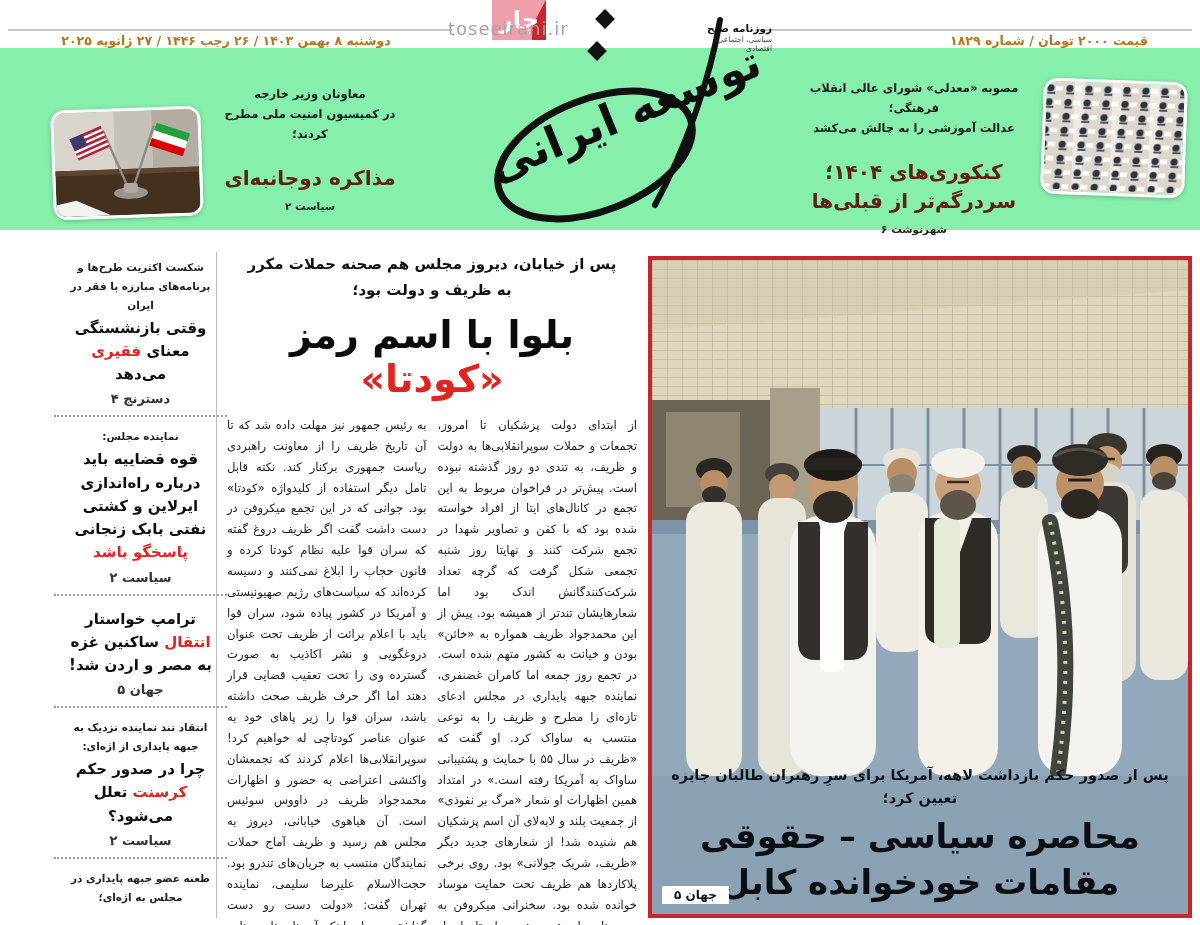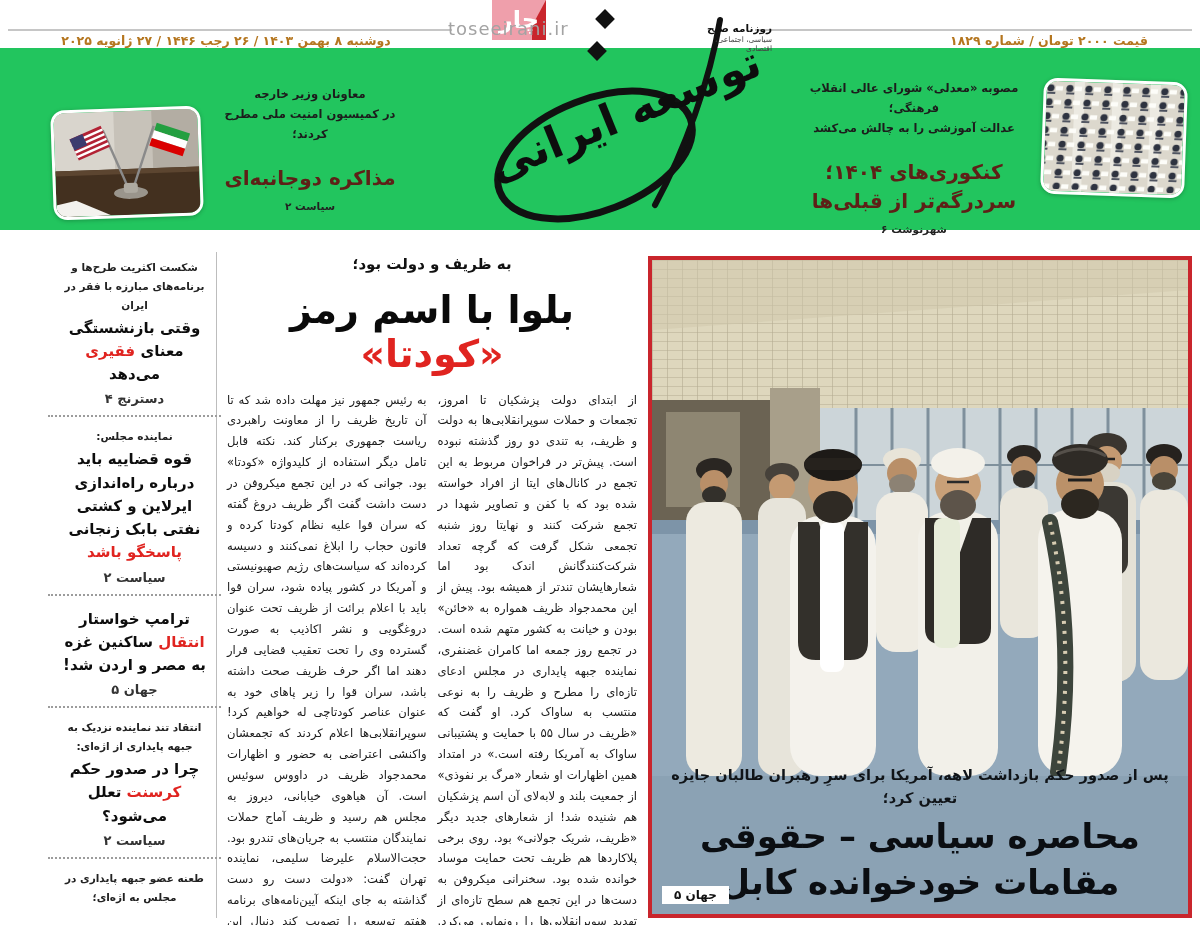--- a/index.html
+++ b/index.html
@@ -14,37 +14,37 @@
               font-size:12.5px; font-weight:bold; color:#b5761f; }
   .priceline { position:absolute; top:33px; left:950px; width:242px; text-align:left;
                font-size:12.5px; font-weight:bold; color:#b5761f; }
   .website { position:absolute; top:18px; left:448px; font-size:18px; color:#a3a3a3;
              direction:ltr; letter-spacing:1px; z-index:6; }
   .paper-type { position:absolute; top:22px; left:688px; width:84px; text-align:right; z-index:6; }
   .paper-type .t1 { font-size:10.5px; font-weight:bold; color:#111; }
   .paper-type .t2 { font-size:7.5px; color:#444; margin-top:1px; }
 
   
-  .banner { position:absolute; top:48px; left:0; width:1200px; height:182px; background:#22c55e; }
+  .banner { position:absolute; top:48px; left:0; width:1200px; height:182px; background:#86efac; }
   .photo-frame { position:absolute; border:3px solid #fff; border-radius:14px; overflow:hidden;
                  box-shadow:0 1px 4px rgba(0,0,0,.25); }
   .flags-photo { left:52px; top:60px; width:150px; height:110px; transform:rotate(-2deg); }
   .exam-photo  { left:1042px; top:32px; width:144px; height:116px; transform:rotate(2deg); }
   .teaser { position:absolute; text-align:center; }
   .teaser-left { left:205px; top:36px; width:210px; }
   .teaser-right { left:790px; top:30px; width:248px; }
   .teaser .k { font-size:11.5px; font-weight:bold; color:#1c1c1c; line-height:1.75; }
   .teaser .t { font-size:20px; font-weight:bold; color:#5e2017; line-height:1.45; margin-top:20px; }
   .teaser .r { font-size:10.5px; font-weight:bold; color:#222; margin-top:7px; }
 
   
   .masthead { position:absolute; left:470px; top:0; width:310px; height:240px; z-index:5; }
 
   
-  .sidebar { position:absolute; left:8px; top:248px; width:213px; height:672px;padding-left:40px; }
+  .sidebar { position:absolute; left:14px; top:248px; width:213px; height:672px;padding-left:40px; }
   .sidebar-divider { position:absolute; left:216px; top:252px; height:666px; width:1px; background:#bdbdbd; }
   .side-item { padding:10px 10px 9px; text-align:center; }
   .side-item + .side-item { border-top:2px dotted #9c9c9c; }
   .side-item .k { font-size:10.5px; font-weight:bold; color:#222; line-height:1.8; }
   .side-item .t { font-size:15px; font-weight:bold; color:#0d0d0d; line-height:1.55; margin:2px 0 1px; }
   .side-item .r { font-size:13px; font-weight:bold; color:#333; margin-top:5px; }
   .red { color:#e02420; }
 
   
   .center-col { position:absolute; left:227px; top:252px; width:410px; }
@@ -190,20 +190,21 @@
 
     <div class="side-item">
       <div class="k">طعنه عضو جبهه پایداری در مجلس به اژه‌ای؛</div>
 
     </div>
 
   </div>
 
   <div class="center-col">
     <div class="main-kicker">
+      <div>پس از خیابان، دیروز مجلس هم صحنه حملات مکرر</div>
       <div>به ظریف و دولت بود؛</div>
     </div>
     <div class="main-headline"><span>بلوا با اسم رمز </span><span class="red">«کودتا»</span></div>
     <div class="body-cols">
       <div>از ابتدای دولت پزشکیان تا امروز، تجمعات و حملات سوپرانقلابی‌ها به دولت و ظریف، به تندی دو روز گذشته نبوده است. پیش‌تر در فراخوان مربوط به این تجمع در کانال‌های ایتا از افراد خواسته شده بود که با کفن و تصاویر شهدا در تجمع شرکت کنند و نهایتا روز شنبه تجمعی شکل گرفت که گرچه تعداد شرکت‌کنندگانش اندک بود اما شعارهایشان تندتر از همیشه بود. پیش از این محمدجواد ظریف همواره به «خائن» بودن و خیانت به کشور متهم شده است. در تجمع روز جمعه اما کامران غضنفری، نماینده جبهه پایداری در مجلس ادعای تازه‌ای را مطرح و ظریف را به نوعی منتسب به ساواک کرد. او گفت که «ظریف در سال ۵۵ با حمایت و پشتیبانی ساواک به آمریکا رفته است.» در امتداد همین اظهارات او شعار «مرگ بر نفوذی» از جمعیت بلند و لابه‌لای آن اسم پزشکیان هم شنیده شد! از شعارهای جدید دیگر «ظریف، شریک جولانی» بود. روی برخی پلاکاردها هم ظریف تحت حمایت موساد خوانده شده بود. سخنرانی میکروفن به دست‌ها در این تجمع هم سطح تازه‌ای از تهدید سوپرانقلابی‌ها را رونمایی می‌کرد. به محمدباقر قالیباف، رئیس مجلس اولتیماتوم داده شد که اگر تا ۱۲ بهمن قانون عفاف و حجاب را ابلاغ نکند، از او به‌عنوان «مفسد فی‌الارض» شکایت خواهند کرد و</div>
       <div>به رئیس جمهور نیز مهلت داده شد که تا آن تاریخ ظریف را از معاونت راهبردی ریاست جمهوری برکنار کند. نکته قابل تامل دیگر استفاده از کلیدواژه «کودتا» بود. جوانی که در این تجمع میکروفن در دست داشت گفت اگر ظریف دروغ گفته که سران قوا علیه نظام کودتا کرده و قانون حجاب را ابلاغ نمی‌کنند و دسیسه کرده‌اند که سیاست‌های رژیم صهیونیستی و آمریکا در کشور پیاده شود، سران قوا باید با اعلام برائت از ظریف تحت عنوان دروغگویی و نشر اکاذیب به صورت گسترده وی را تحت تعقیب قضایی قرار دهند اما اگر حرف ظریف صحت داشته باشد، سران قوا را زیر پاهای خود به عنوان عناصر کودتاچی له خواهیم کرد! سوپرانقلابی‌ها اعلام کردند که تجمعشان واکنشی اعتراضی به حضور و اظهارات محمدجواد ظریف در داووس سوئیس است. آن هیاهوی خیابانی، دیروز به مجلس هم رسید و ظریف آماج حملات نمایندگان منتسب به جریان‌های تندرو بود. حجت‌الاسلام علیرضا سلیمی، نماینده تهران گفت: «دولت دست رو دست گذاشته به جای اینکه آیین‌نامه‌های برنامه هفتم توسعه را تصویب کند دنبال این است که کسی را «ظریفانه» این طرف آن طرف بفرستد و بر خلاف مصالح ملی در به اصطلاح مجامع بین‌المللی شروع به صحبت کردن بکند.»</div>
     </div>
 
   </div>
 

